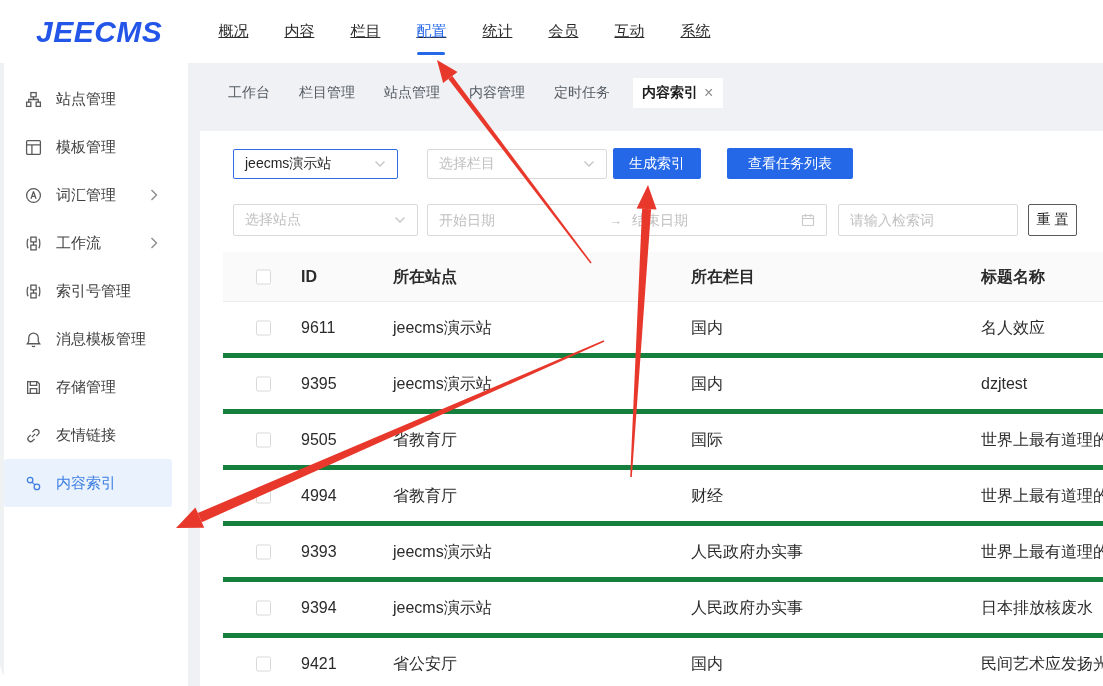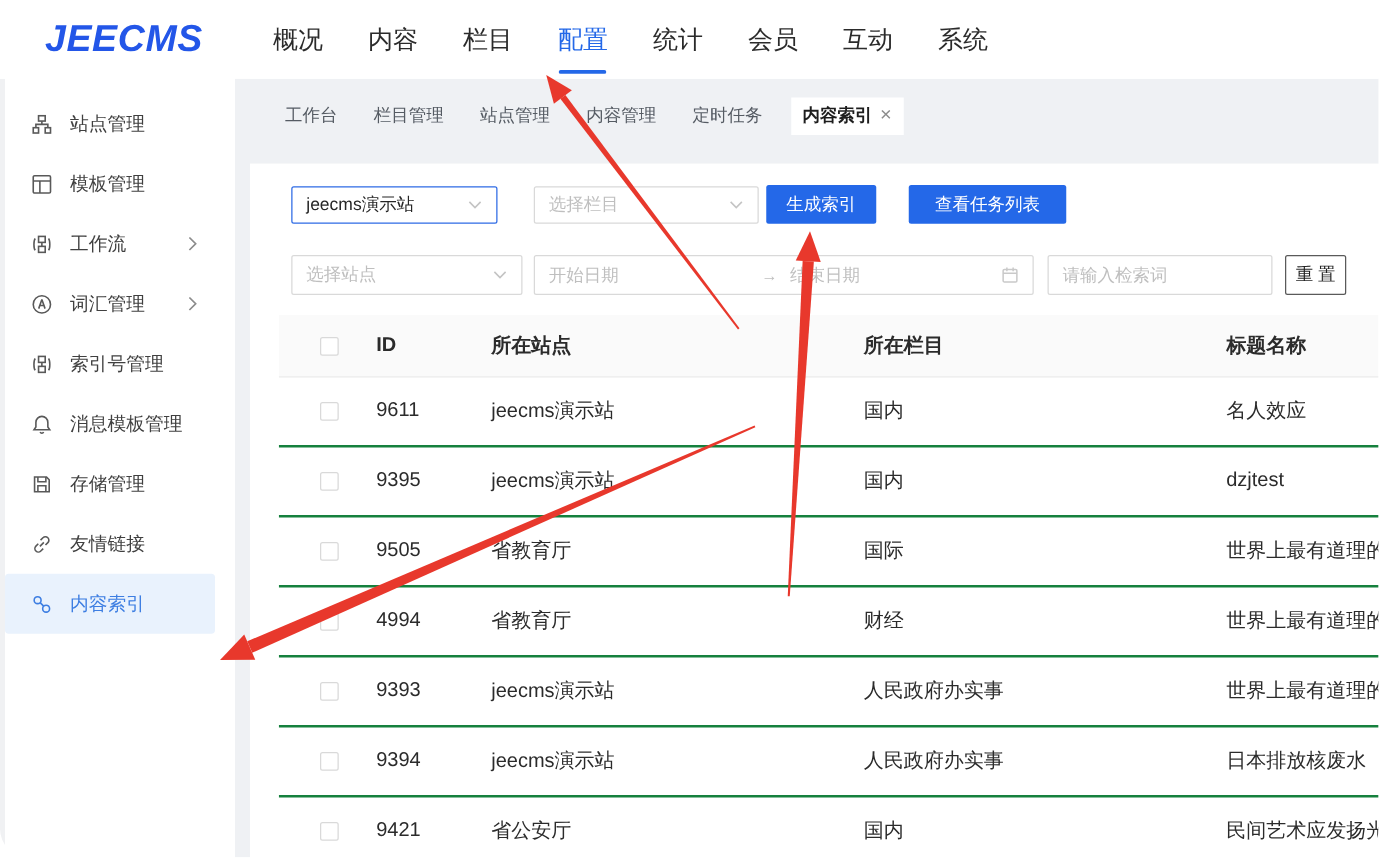--- a/index.html
+++ b/index.html
@@ -3,21 +3,21 @@
 <meta charset="utf-8">
 <style>
   * { margin:0; padding:0; box-sizing:border-box; }
   html,body { width:1103px; height:686px; overflow:hidden; }
   body { font-family:"Liberation Sans","DejaVu Sans",sans-serif; background:#fff; color:#262626; }
   #app { position:relative; width:1103px; height:686px; overflow:hidden; background:#fff;border-radius:23px; }
 
   
   .topbar { position:absolute; top:0; left:0; width:1103px; height:63px; background:#fff; display:flex; align-items:center; z-index:5; }
   .logo { margin-left:36px; font-size:30px; font-weight:800; font-style:italic; color:#2356e8; letter-spacing:.5px; }
-  .nav { display:flex; gap:36px; margin-left:56px; font-size:20px; color:#2b2b2b; }
+  .nav { display:flex; gap:36px; margin-left:56px; font-size:15px; color:#2b2b2b;text-decoration:underline; }
   .nav-item { position:relative; cursor:pointer; padding:2px 0; }
   .nav-item.active { color:#2468e8; }
   .nav-item.active::after { content:""; position:absolute; left:1px; right:1px; bottom:-12px; height:3px; border-radius:2px; background:#2468e8; }
 
   
   .sidebar { position:absolute; top:63px; left:0; width:188px; bottom:0; background:#fff; z-index:4; padding-top:12px; }
   .edge-strip { position:absolute; top:0; left:0; width:4px; bottom:0; background:#f0f1f3; }
   .side-item { position:relative; height:48px; margin:0 16px 0 4px; padding-left:21px; display:flex; align-items:center; color:#404040; font-size:15px; cursor:pointer; border-radius:3px; }
   .side-item .s-icon { width:17px; height:17px; color:#595959; display:inline-flex; }
   .side-item .s-label { margin-left:14px; }
@@ -52,21 +52,21 @@
   .dr-sep { color:#bfbfbf; margin:0 10px 0 0; font-size:13px; flex:0 0 auto; }
   .dr-start { flex:0 0 170px; }
   .dr-end { flex:1 1 auto; }
   .cal { display:inline-flex; color:#c9c9c9; margin-left:8px; flex:0 0 auto; }
   .searchbox { height:32px; border:1px solid #d9d9d9; border-radius:2px; display:flex; align-items:center; padding:0 11px; }
   .btn-reset { height:32px; width:49px; background:#fff; border:1px solid #5a5a5a; border-radius:2px; color:#1f1f1f; font-size:14px; display:flex; align-items:center; justify-content:center; cursor:pointer; font-family:inherit; white-space:nowrap; }
 
   
   .table { position:absolute; top:121px; left:0; right:0; bottom:0; overflow:hidden; font-size:16px;margin-left:23px; }
   .thead { position:relative; height:50px; background:#fafafa; border-bottom:1px solid #ececec; font-weight:700; color:#2b2b2b; }
-  .trow { position:relative; height:56px; border-bottom:2px solid #15803d; color:#2b2b2b; }
+  .trow { position:relative; height:56px; border-bottom:5px solid #15803d; color:#2b2b2b; }
   .cell { position:absolute; top:50%; transform:translateY(-50%); white-space:nowrap; }
   .c-check { left:33px; }
   .c-id { left:78px; }
   .c-site { left:170px; }
   .c-col { left:468px; }
   .c-title { left:758px; right:0; overflow:hidden; }
   .checkbox { width:15px; height:15px; border:1px solid #d9d9d9; border-radius:2px; background:#fff; display:block; cursor:pointer; }
 
   
   #arrow-overlay { position:absolute; top:0; left:0; width:1103px; height:686px; z-index:60; pointer-events:none; }
@@ -122,40 +122,40 @@
           <svg width="17" height="17" viewBox="0 0 16 16" fill="none" stroke="currentColor" stroke-width="1.2">
             <rect x="1.5" y="1.5" width="13" height="13" rx="1"></rect>
             <path d="M1.5 5.5h13 M6.5 5.5v9"></path>
           </svg>
         </span>
       <span class="s-label">模板管理</span>
     </div>
     <div class="side-item">
       <span class="s-icon">
           <svg width="17" height="17" viewBox="0 0 16 16" fill="none" stroke="currentColor" stroke-width="1.2">
+            <circle cx="8" cy="8" r="6.5"></circle>
+            <path d="M8 4.3 5.6 11.2 M8 4.3l2.4 6.9 M6.3 8.9h3.4"></path>
+          </svg>
+        </span>
+      <span class="s-label">词汇管理</span>
+      <span class="s-arrow">
+          <svg width="8" height="12" viewBox="0 0 8 12" fill="none" stroke="currentColor" stroke-width="1.4">
+            <path d="M1.5 1 6.5 6 1.5 11"></path>
+          </svg>
+        </span>
+    </div>
+    <div class="side-item">
+      <span class="s-icon">
+          <svg width="17" height="17" viewBox="0 0 16 16" fill="none" stroke="currentColor" stroke-width="1.2">
             <rect x="5.5" y="2" width="5" height="4.5"></rect>
             <rect x="5.5" y="9.5" width="5" height="4.5"></rect>
             <path d="M8 6.5v3 M3 3.5c-1.3 1.5-1.3 7.5 0 9 M13 3.5c1.3 1.5 1.3 7.5 0 9"></path>
           </svg>
         </span>
       <span class="s-label">工作流</span>
-      <span class="s-arrow">
-          <svg width="8" height="12" viewBox="0 0 8 12" fill="none" stroke="currentColor" stroke-width="1.4">
-            <path d="M1.5 1 6.5 6 1.5 11"></path>
-          </svg>
-        </span>
-    </div>
-    <div class="side-item">
-      <span class="s-icon">
-          <svg width="17" height="17" viewBox="0 0 16 16" fill="none" stroke="currentColor" stroke-width="1.2">
-            <circle cx="8" cy="8" r="6.5"></circle>
-            <path d="M8 4.3 5.6 11.2 M8 4.3l2.4 6.9 M6.3 8.9h3.4"></path>
-          </svg>
-        </span>
-      <span class="s-label">词汇管理</span>
       <span class="s-arrow">
           <svg width="8" height="12" viewBox="0 0 8 12" fill="none" stroke="currentColor" stroke-width="1.4">
             <path d="M1.5 1 6.5 6 1.5 11"></path>
           </svg>
         </span>
     </div>
     <div class="side-item">
       <span class="s-icon">
           <svg width="17" height="17" viewBox="0 0 16 16" fill="none" stroke="currentColor" stroke-width="1.2">
             <rect x="5.5" y="2" width="5" height="4.5"></rect>

